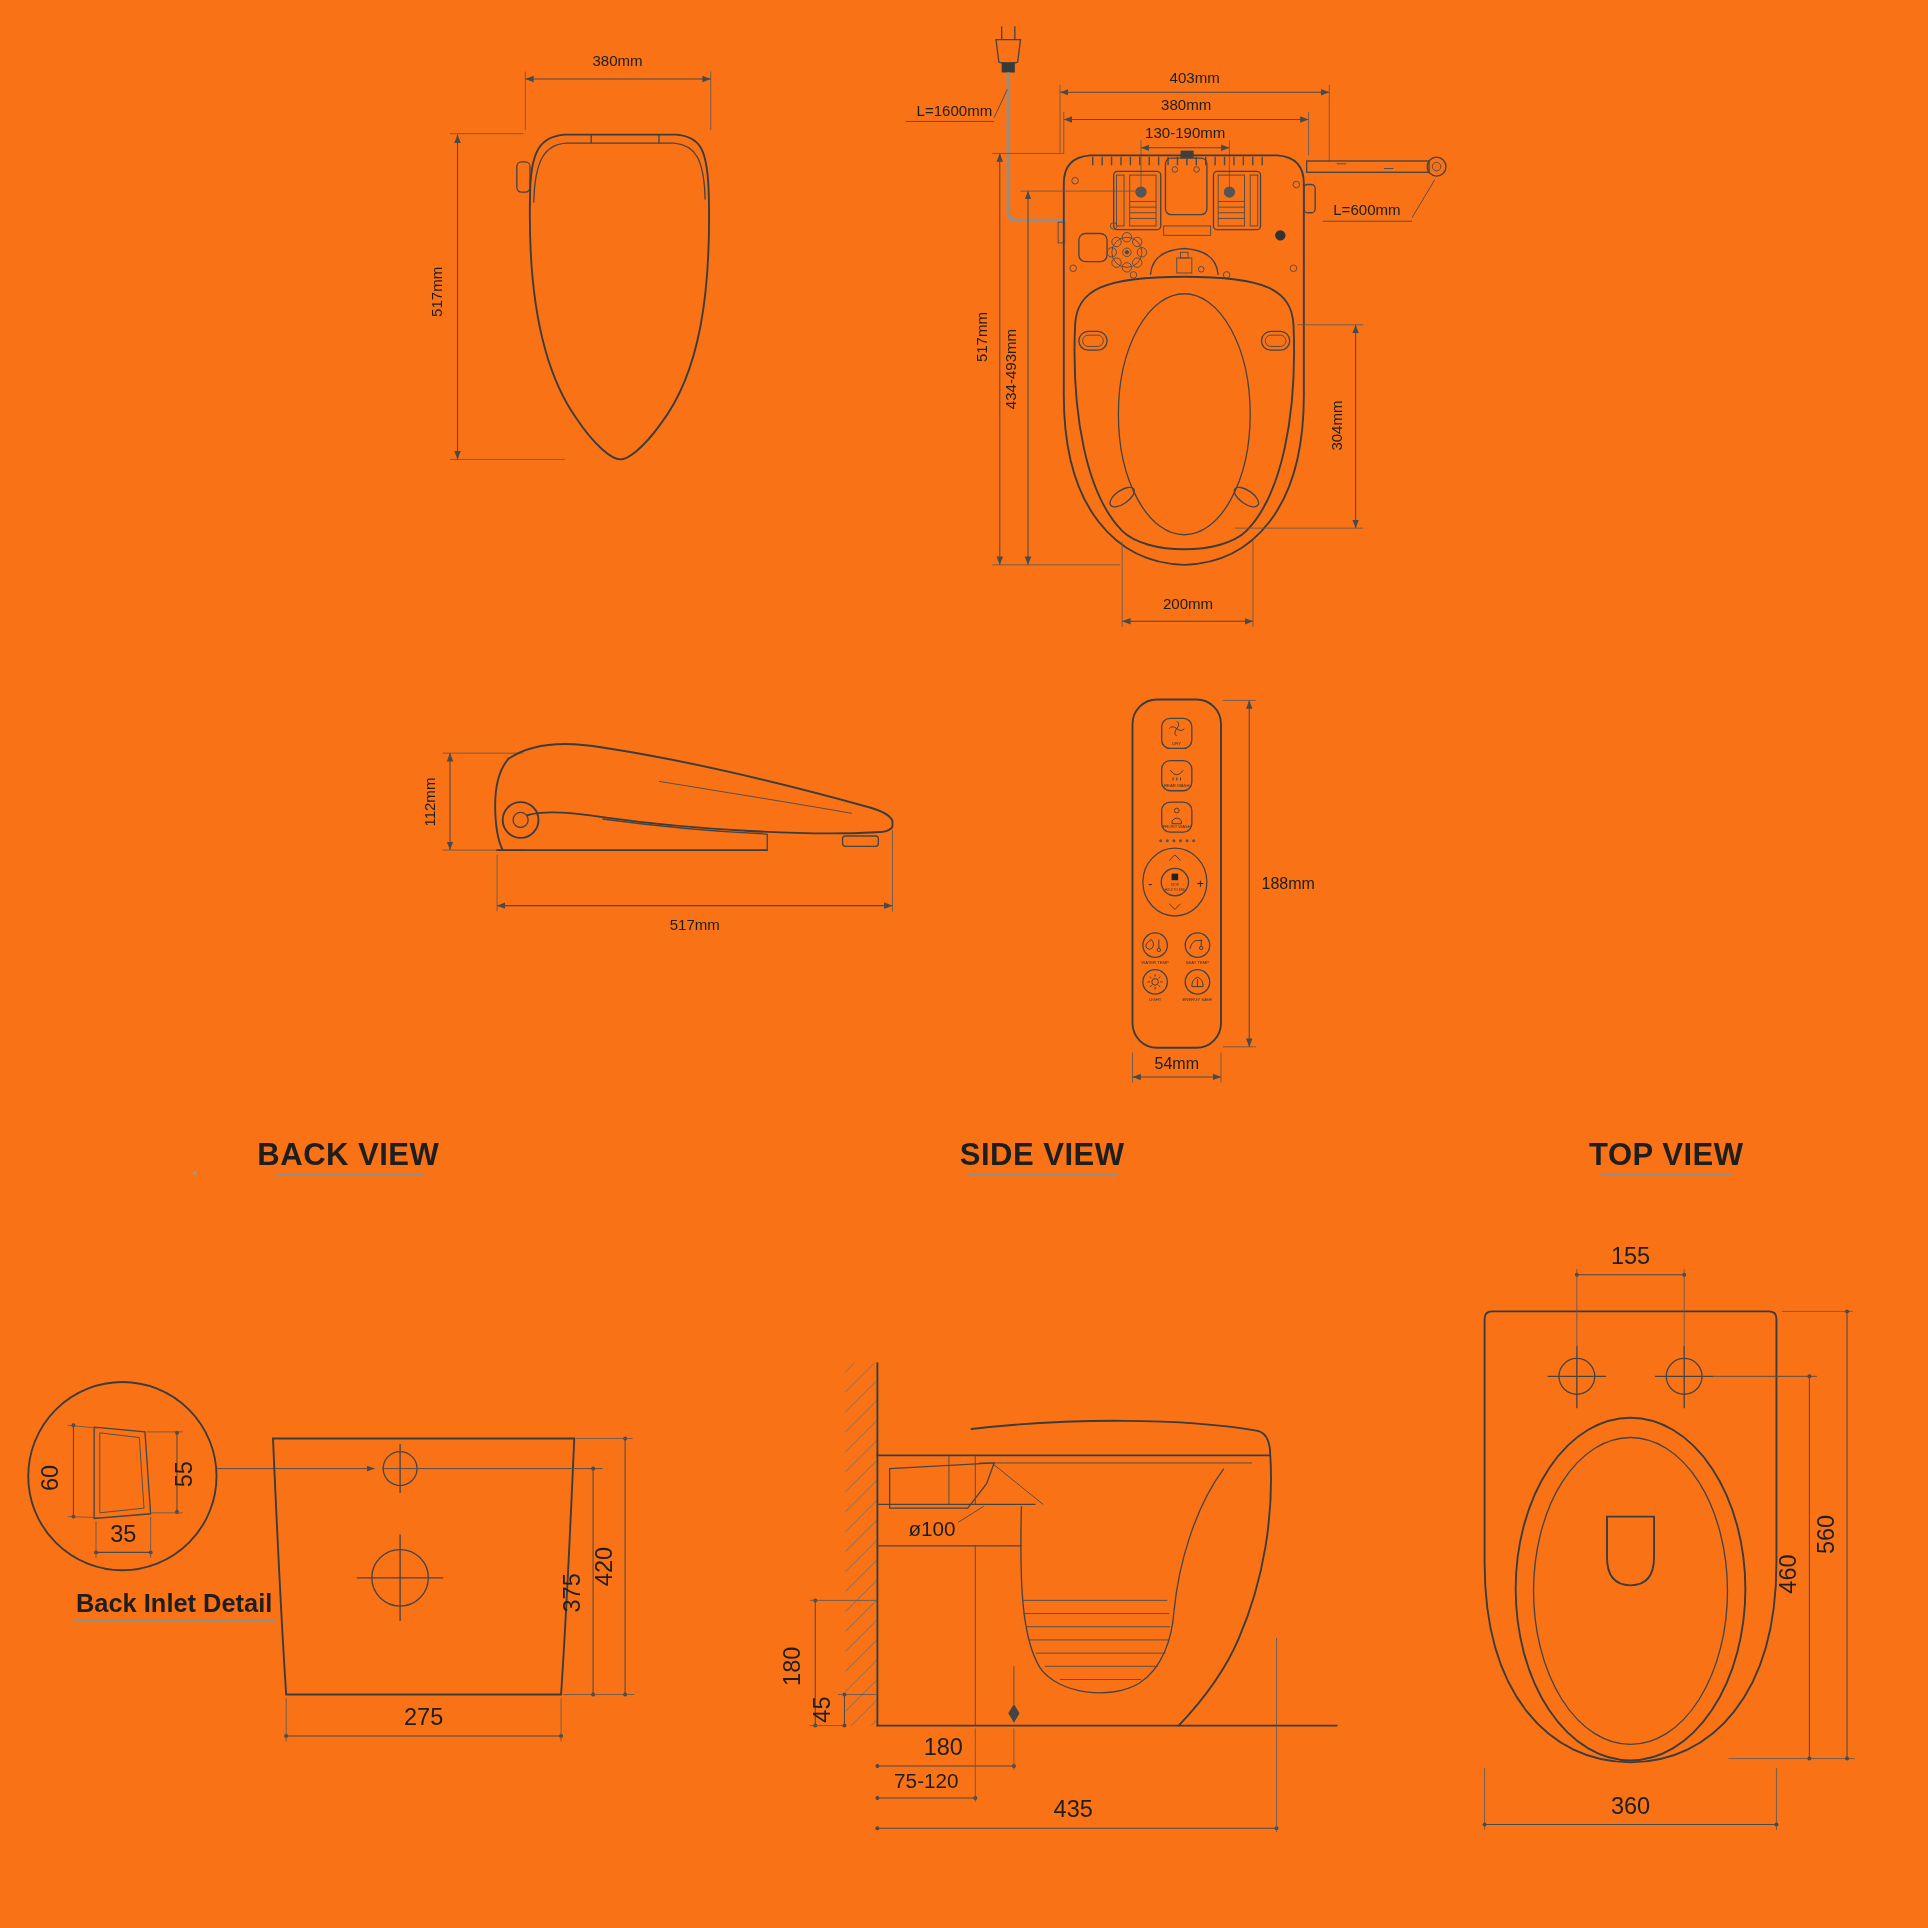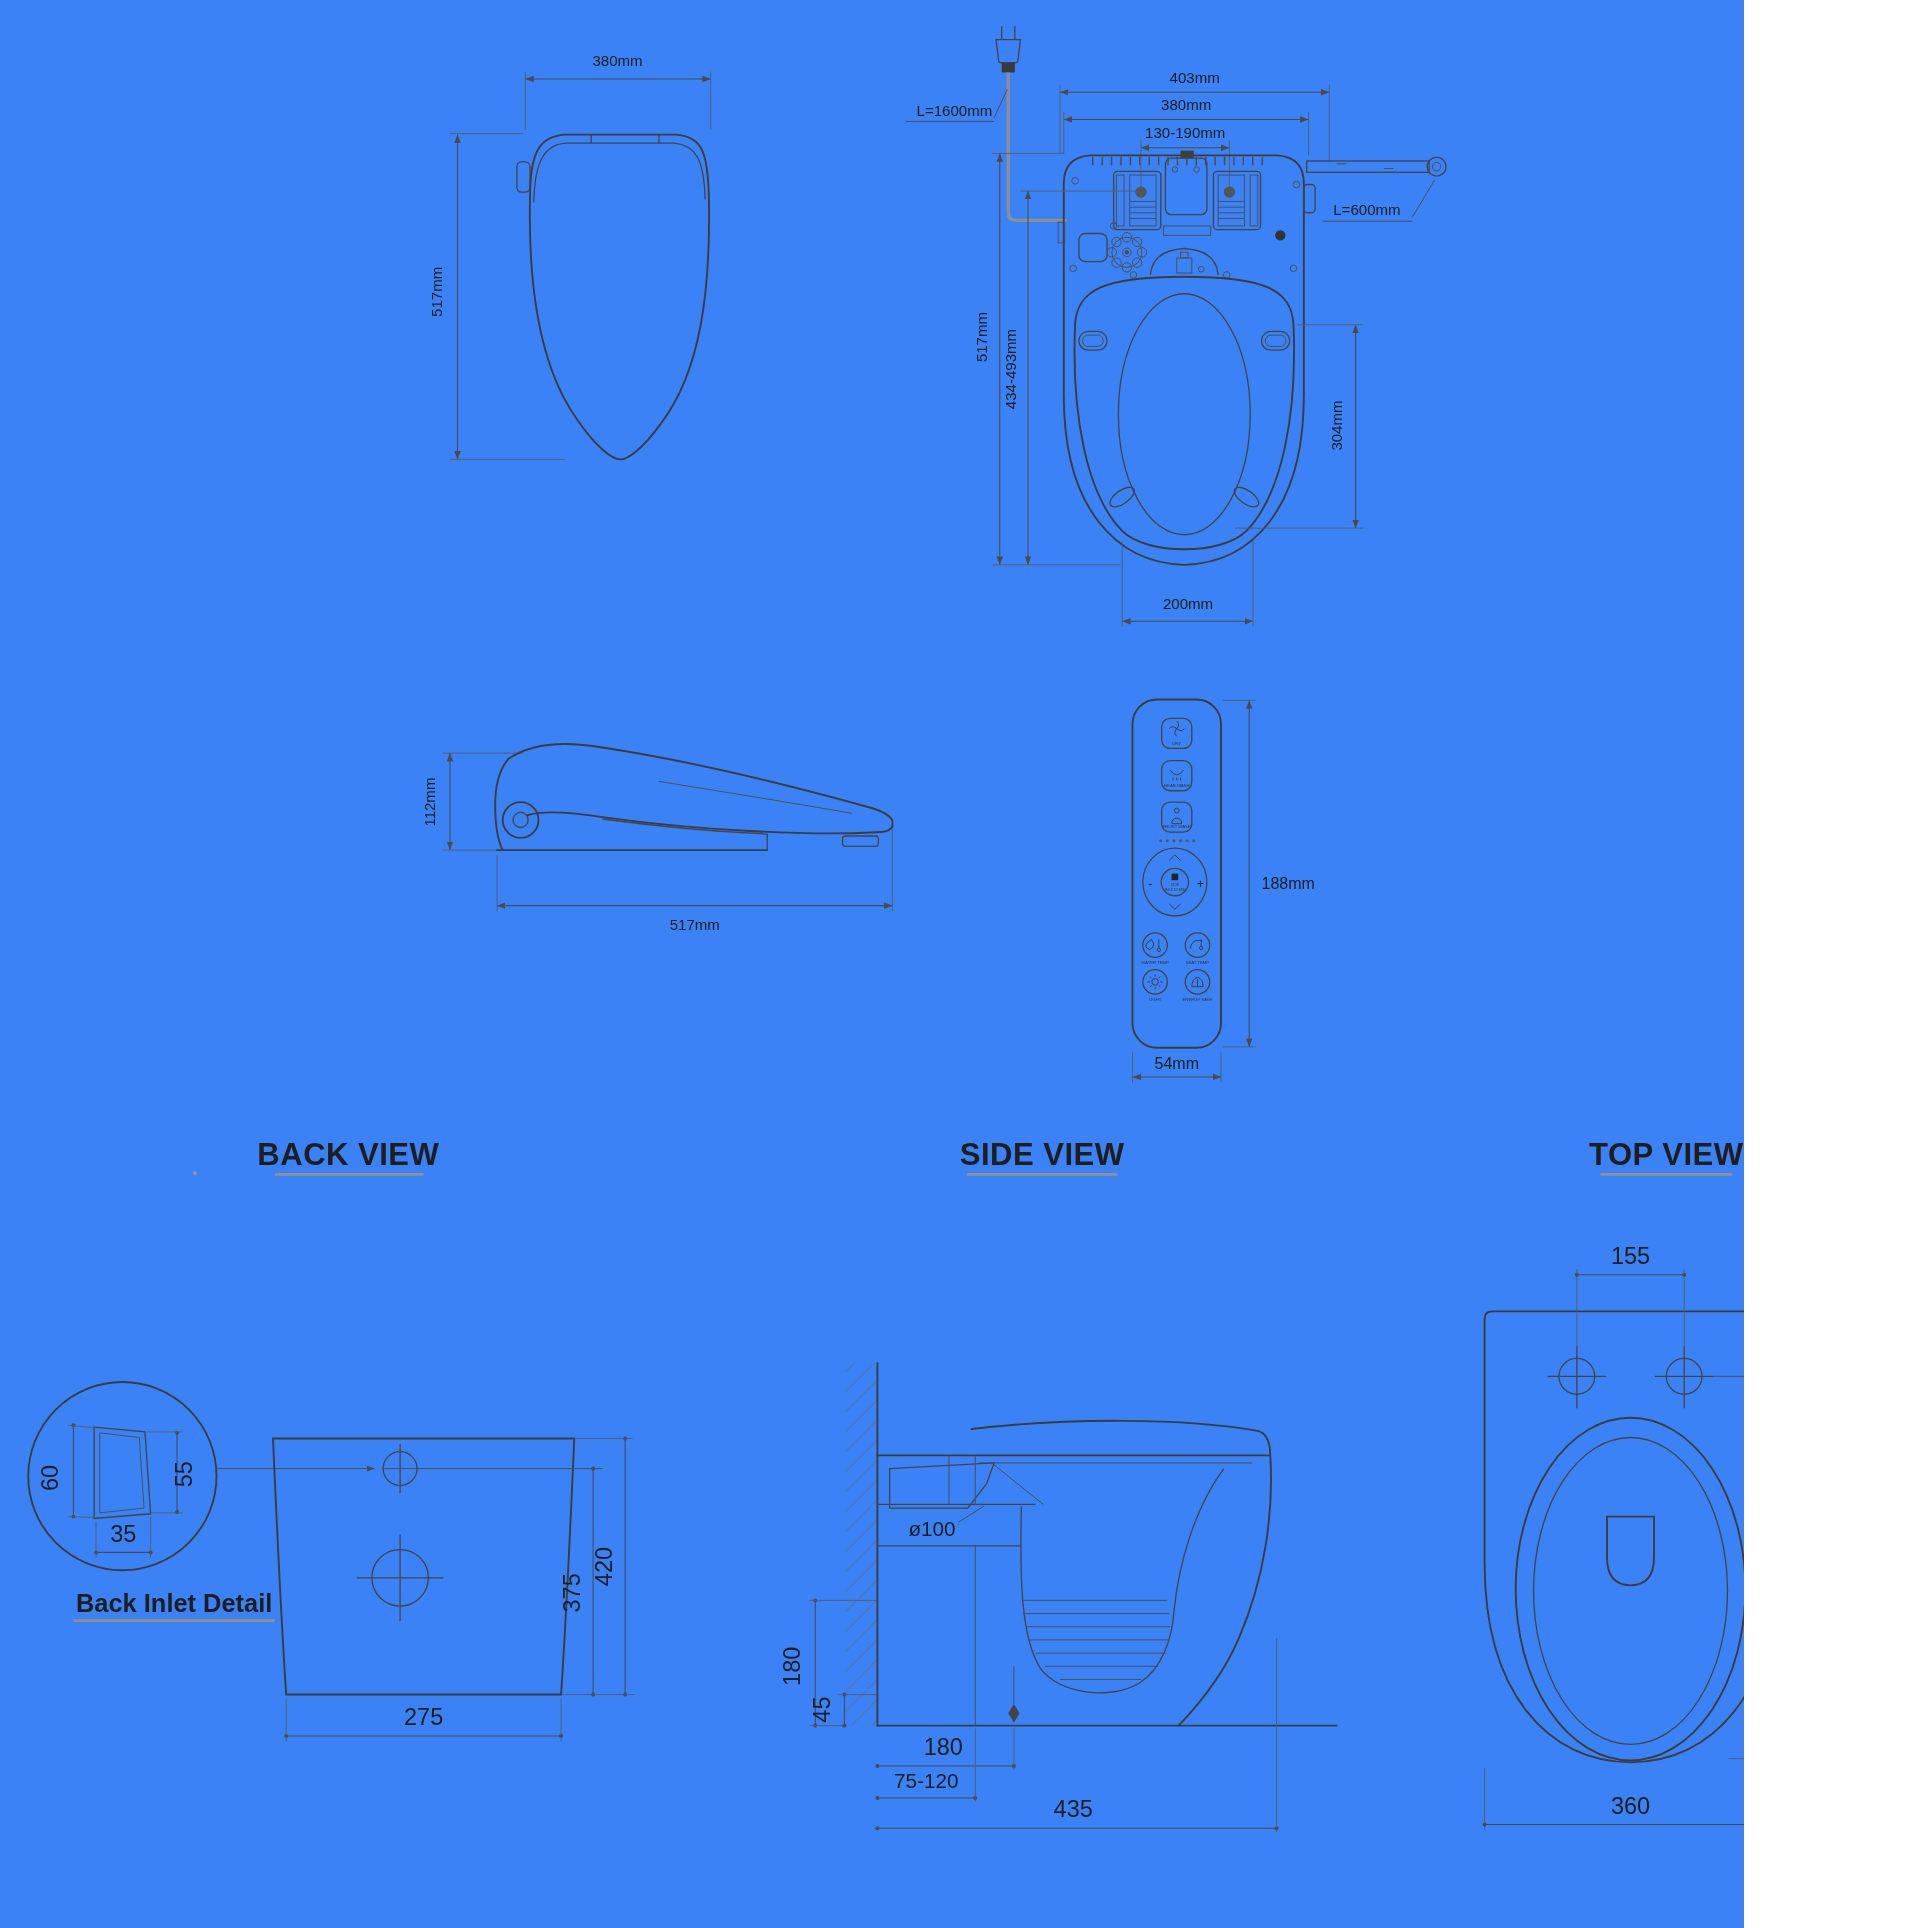--- a/index.html
+++ b/index.html
@@ -1,16 +1,16 @@
 <!DOCTYPE html>
 <html style="font-size:15px"><head>
 <meta charset="utf-8">
 <style>
   html,body{margin:0;padding:0;background:#ffffff;}
-  #canvas{position:relative;width:1744px;height:1928px;background:#3b82f6;overflow:hidden;
+  #canvas{position:relative;width:1928px;height:1928px;background:#f97316;overflow:hidden;
           font-family:"Liberation Sans", sans-serif;}
   svg{display:block}
   svg text{fill:#1e1e1e;font-family:"Liberation Sans", sans-serif;}
   .dim{font-size:16px;}
   .rsmall{font-size:17px;}
   .dimB{font-size:25px;}
   .o100{font-size:22px;}
   .title{font-size:33px;font-weight:bold;letter-spacing:.5px;}
   .inlet{font-size:27px;font-weight:bold;}
   .tiny{font-size:4.5px;fill:#333;}

